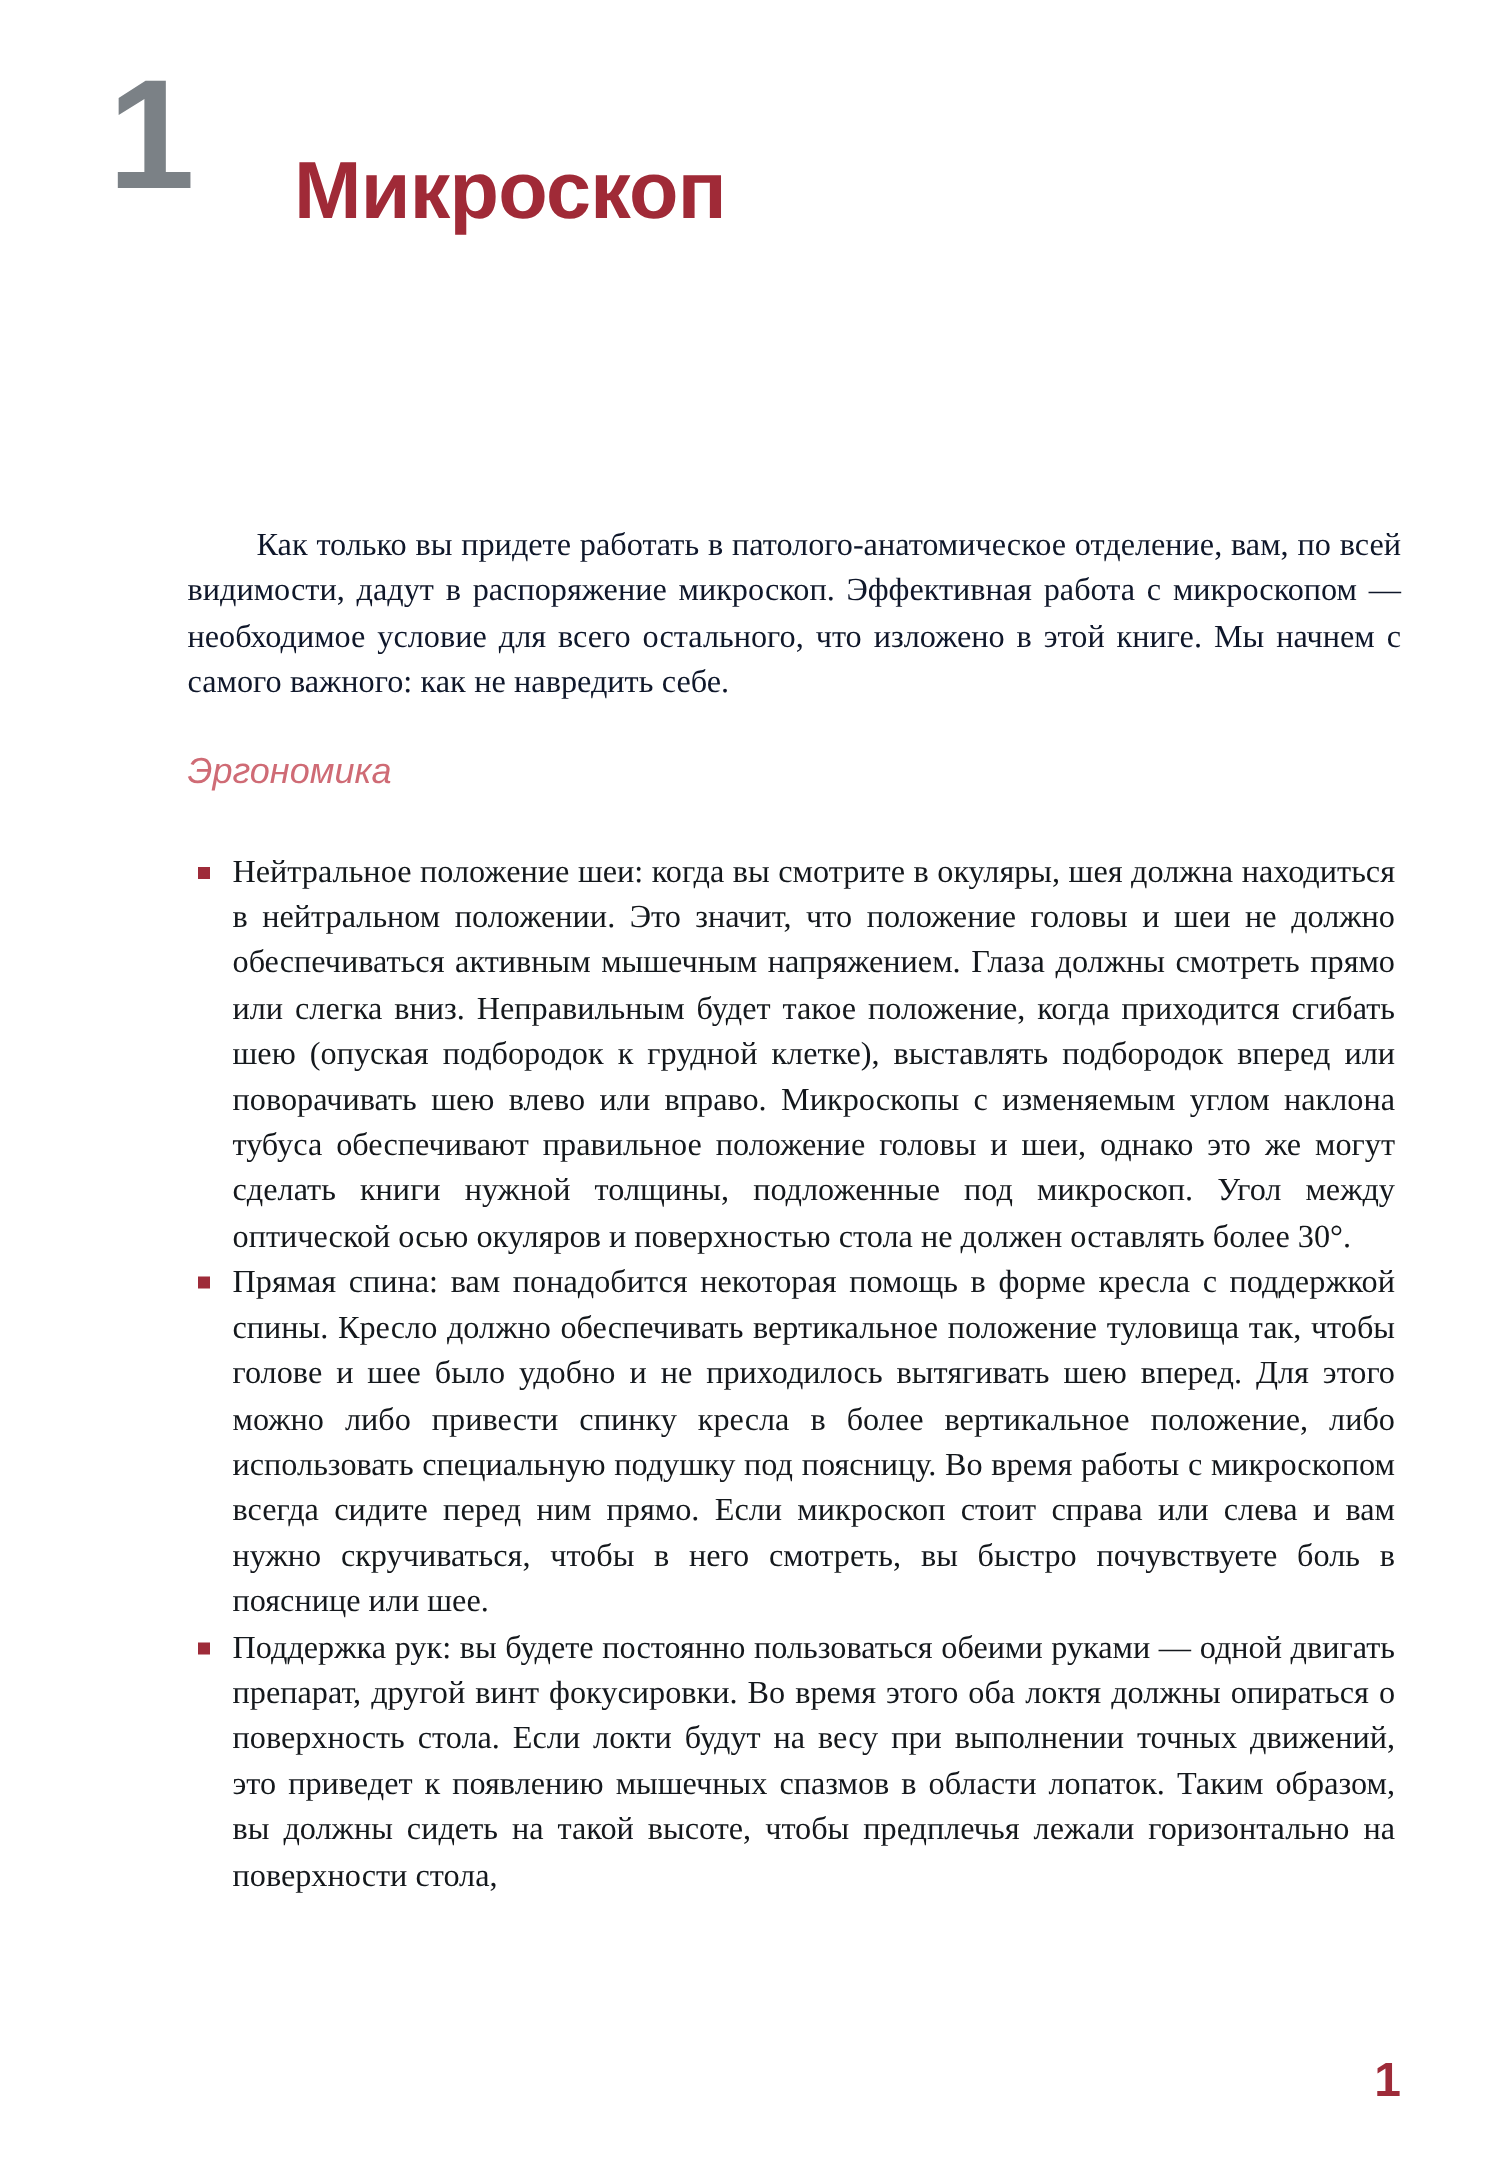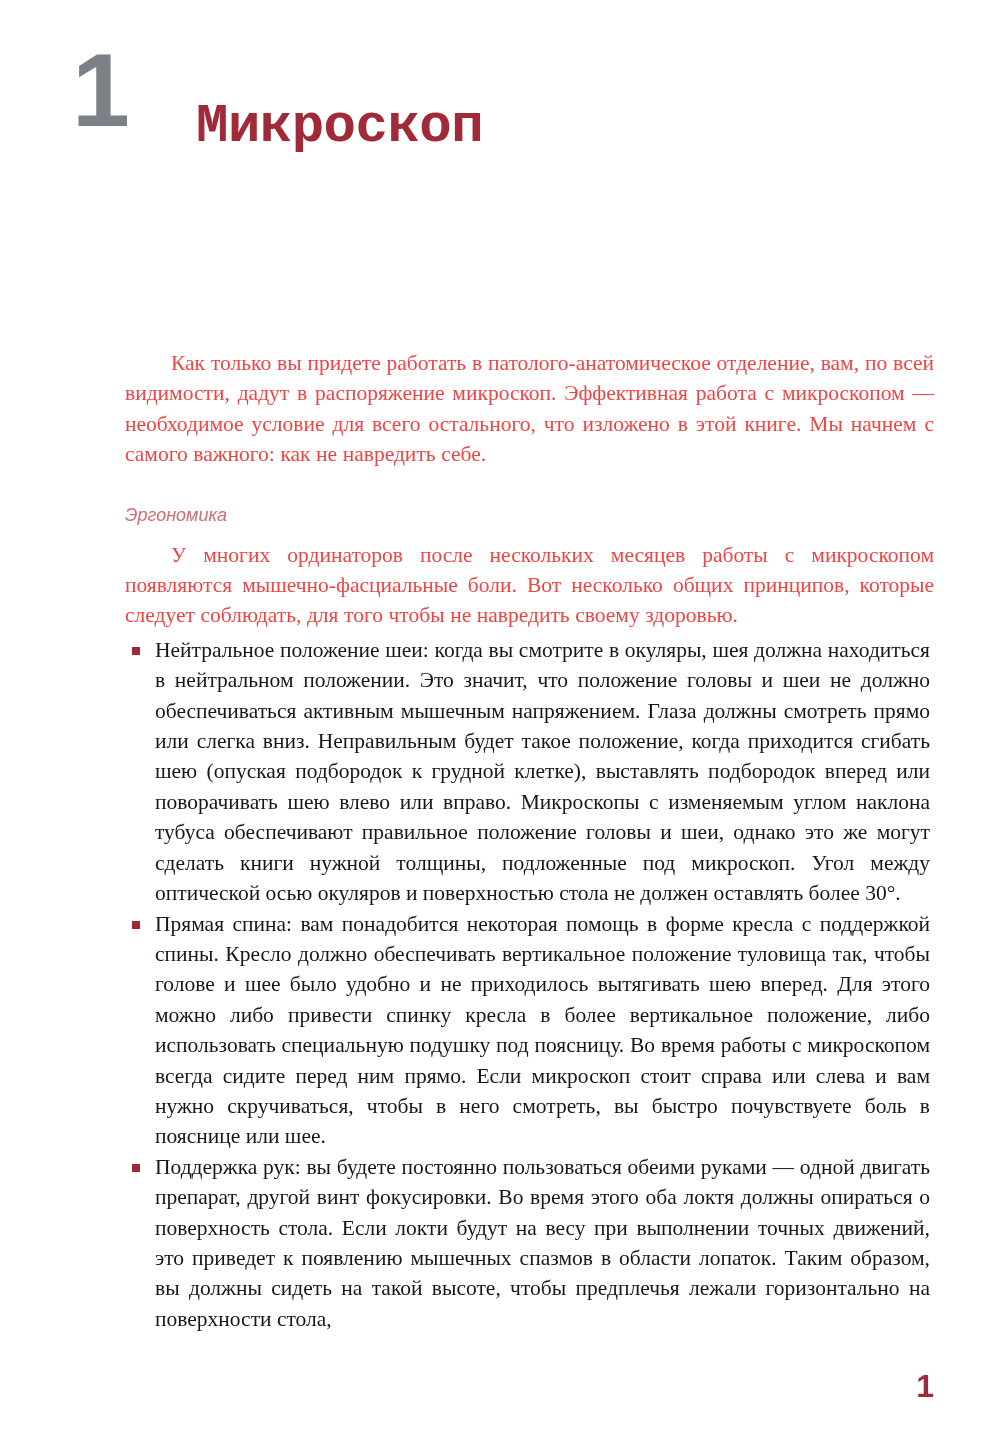--- a/index.html
+++ b/index.html
@@ -38,21 +38,21 @@
     font-weight: bold;
     font-size: 104px;
     line-height: 104px;
     color: #7b8186;
     letter-spacing: -2px;
   }
   .chapter-title {
     position: absolute;
     left: 196px;
     top: 22px;
-    font-family: Liberation Mono, monospace;
+    font-family: Liberation Sans, sans-serif;
     font-weight: bold;
     font-size: 54px;
     line-height: 62px;
     color: #a02a37;
     letter-spacing: -0.5px;
   }
 
   
   .content {
     position: absolute;
@@ -75,32 +75,32 @@
     margin-left: 57px;
     width: 809px;
   }
 
   p.para {
     margin: 0;
     font-size: 21.5px;
     line-height: 30.4px;
     text-align: justify;
     text-indent: 46px;
-    color: #ef4444;
+    color: #0f172a;
     word-spacing: 0.2px;
   }
 
   .subsection-heading {
     font-family: "Liberation Sans", "DejaVu Sans", sans-serif;
     font-style: italic;
     font-weight: normal;
-    font-size: 18px;
+    font-size: 24px;
     line-height: 26px;
     color: #cf6b75;
-    margin: 32px 0 12px 0;
+    margin: 32px 0 38px 0;
   }
 
   ul.bullets {
     list-style: none;
     margin: 4px;
     padding: 0;
   }
   ul.bullets > li {
     position: relative;
     padding-left: 26px;
@@ -150,21 +150,20 @@
 
   <div class="content">
 
 
     <div class="body-block">
 
       <p class="para">Как только вы придете работать в патолого-анатомическое отделение, вам, по всей видимости, дадут в распоряжение микроскоп. Эффективная работа с микроскопом — необходимое условие для всего остального, что изложено в этой книге. Мы начнем с самого важного: как не навредить себе.</p>
 
       <h3 class="subsection-heading">Эргономика</h3>
 
-      <p class="para para-after-head">У многих ординаторов после нескольких месяцев работы с микроскопом появляются мышечно-фасциальные боли. Вот несколько общих принципов, которые следует соблюдать, для того чтобы не навредить своему здоровью.</p>
 
       <ul class="bullets">
         <li>
           <span class="bullet-marker"></span>
           <span class="bullet-text">Нейтральное положение шеи: когда вы смотрите в окуляры, шея должна находиться в нейтральном положении. Это значит, что положение головы и шеи не должно обеспечиваться активным мышечным напряжением. Глаза должны смотреть прямо или слегка вниз. Неправильным будет такое положение, когда приходится сгибать шею (опуская подбородок к грудной клетке), выставлять подбородок вперед или поворачивать шею влево или вправо. Микроскопы с изменяемым углом наклона тубуса обеспечивают правильное положение головы и шеи, однако это же могут сделать книги нужной толщины, подложенные под микроскоп. Угол между оптической осью окуляров и поверхностью стола не должен оставлять более 30°.</span>
         </li>
         <li>
           <span class="bullet-marker"></span>
           <span class="bullet-text">Прямая спина: вам понадобится некоторая помощь в форме кресла с поддержкой спины. Кресло должно обеспечивать вертикальное положение туловища так, чтобы голове и шее было удобно и не приходилось вытягивать шею вперед. Для этого можно либо привести спинку кресла в более вертикальное положение, либо использовать специальную подушку под поясницу. Во время работы с микроскопом всегда сидите перед ним прямо. Если микроскоп стоит справа или слева и вам нужно скручиваться, чтобы в него смотреть, вы быстро почувствуете боль в пояснице или шее.</span>
         </li>

